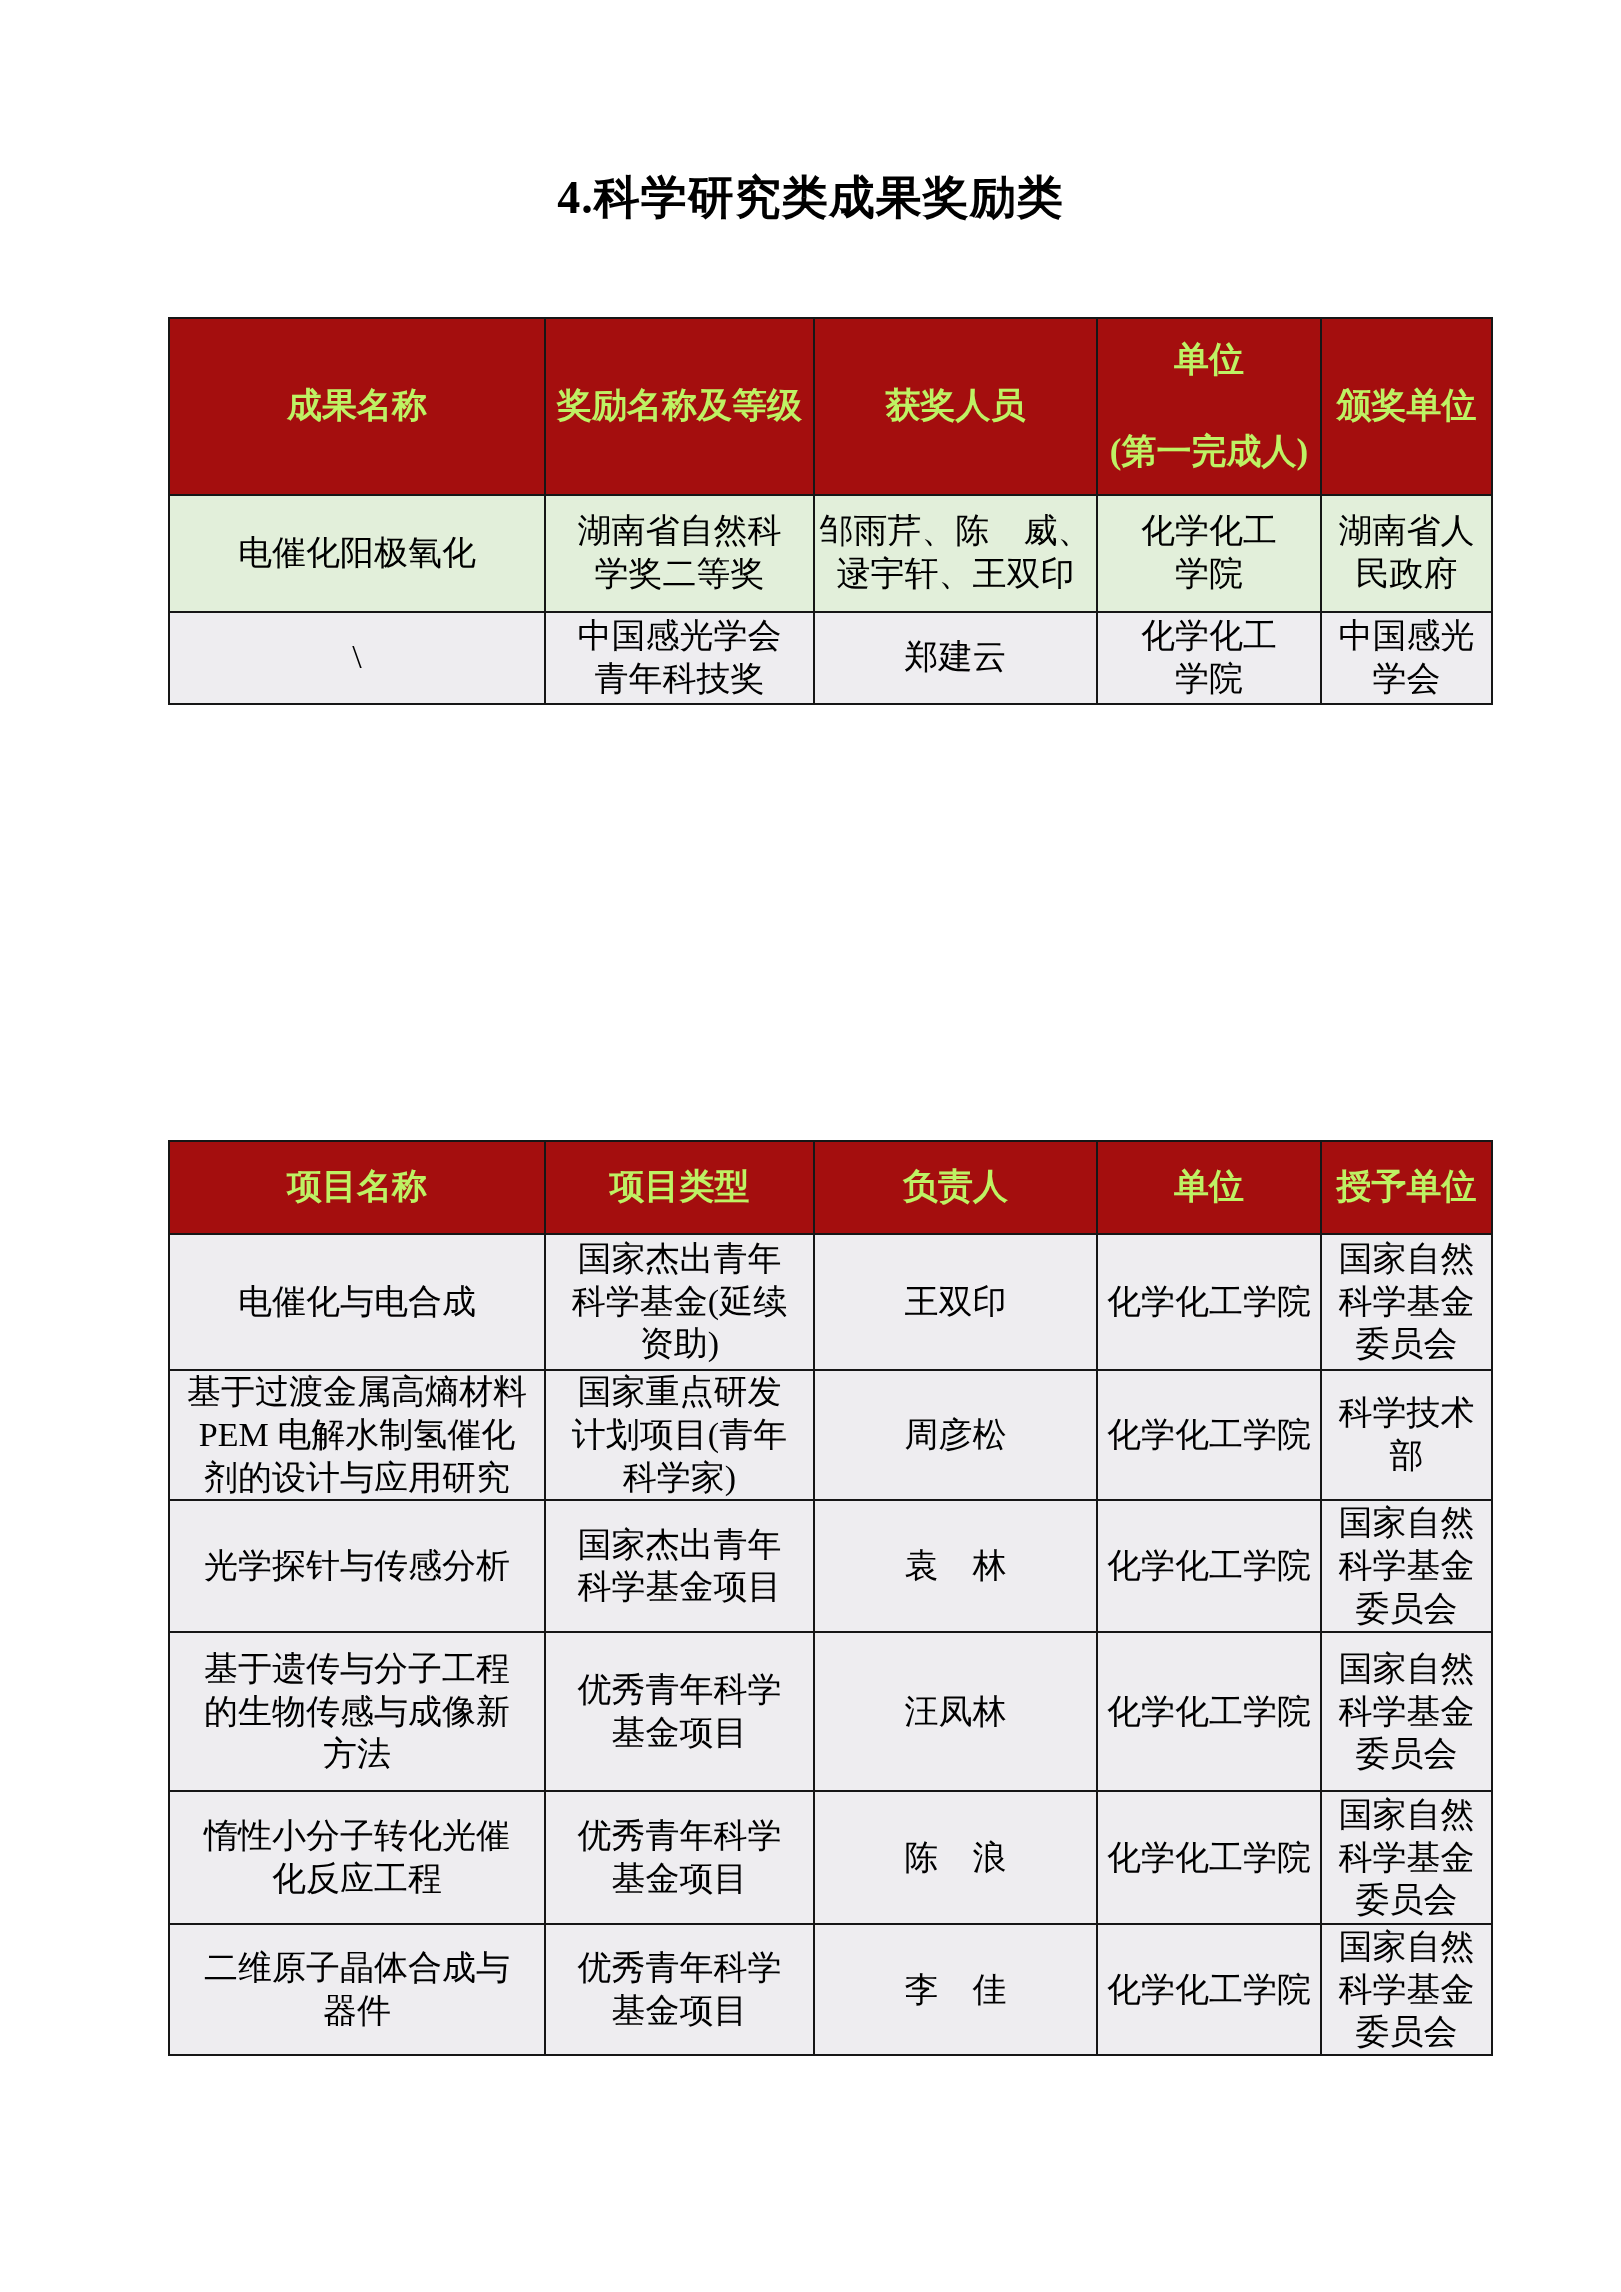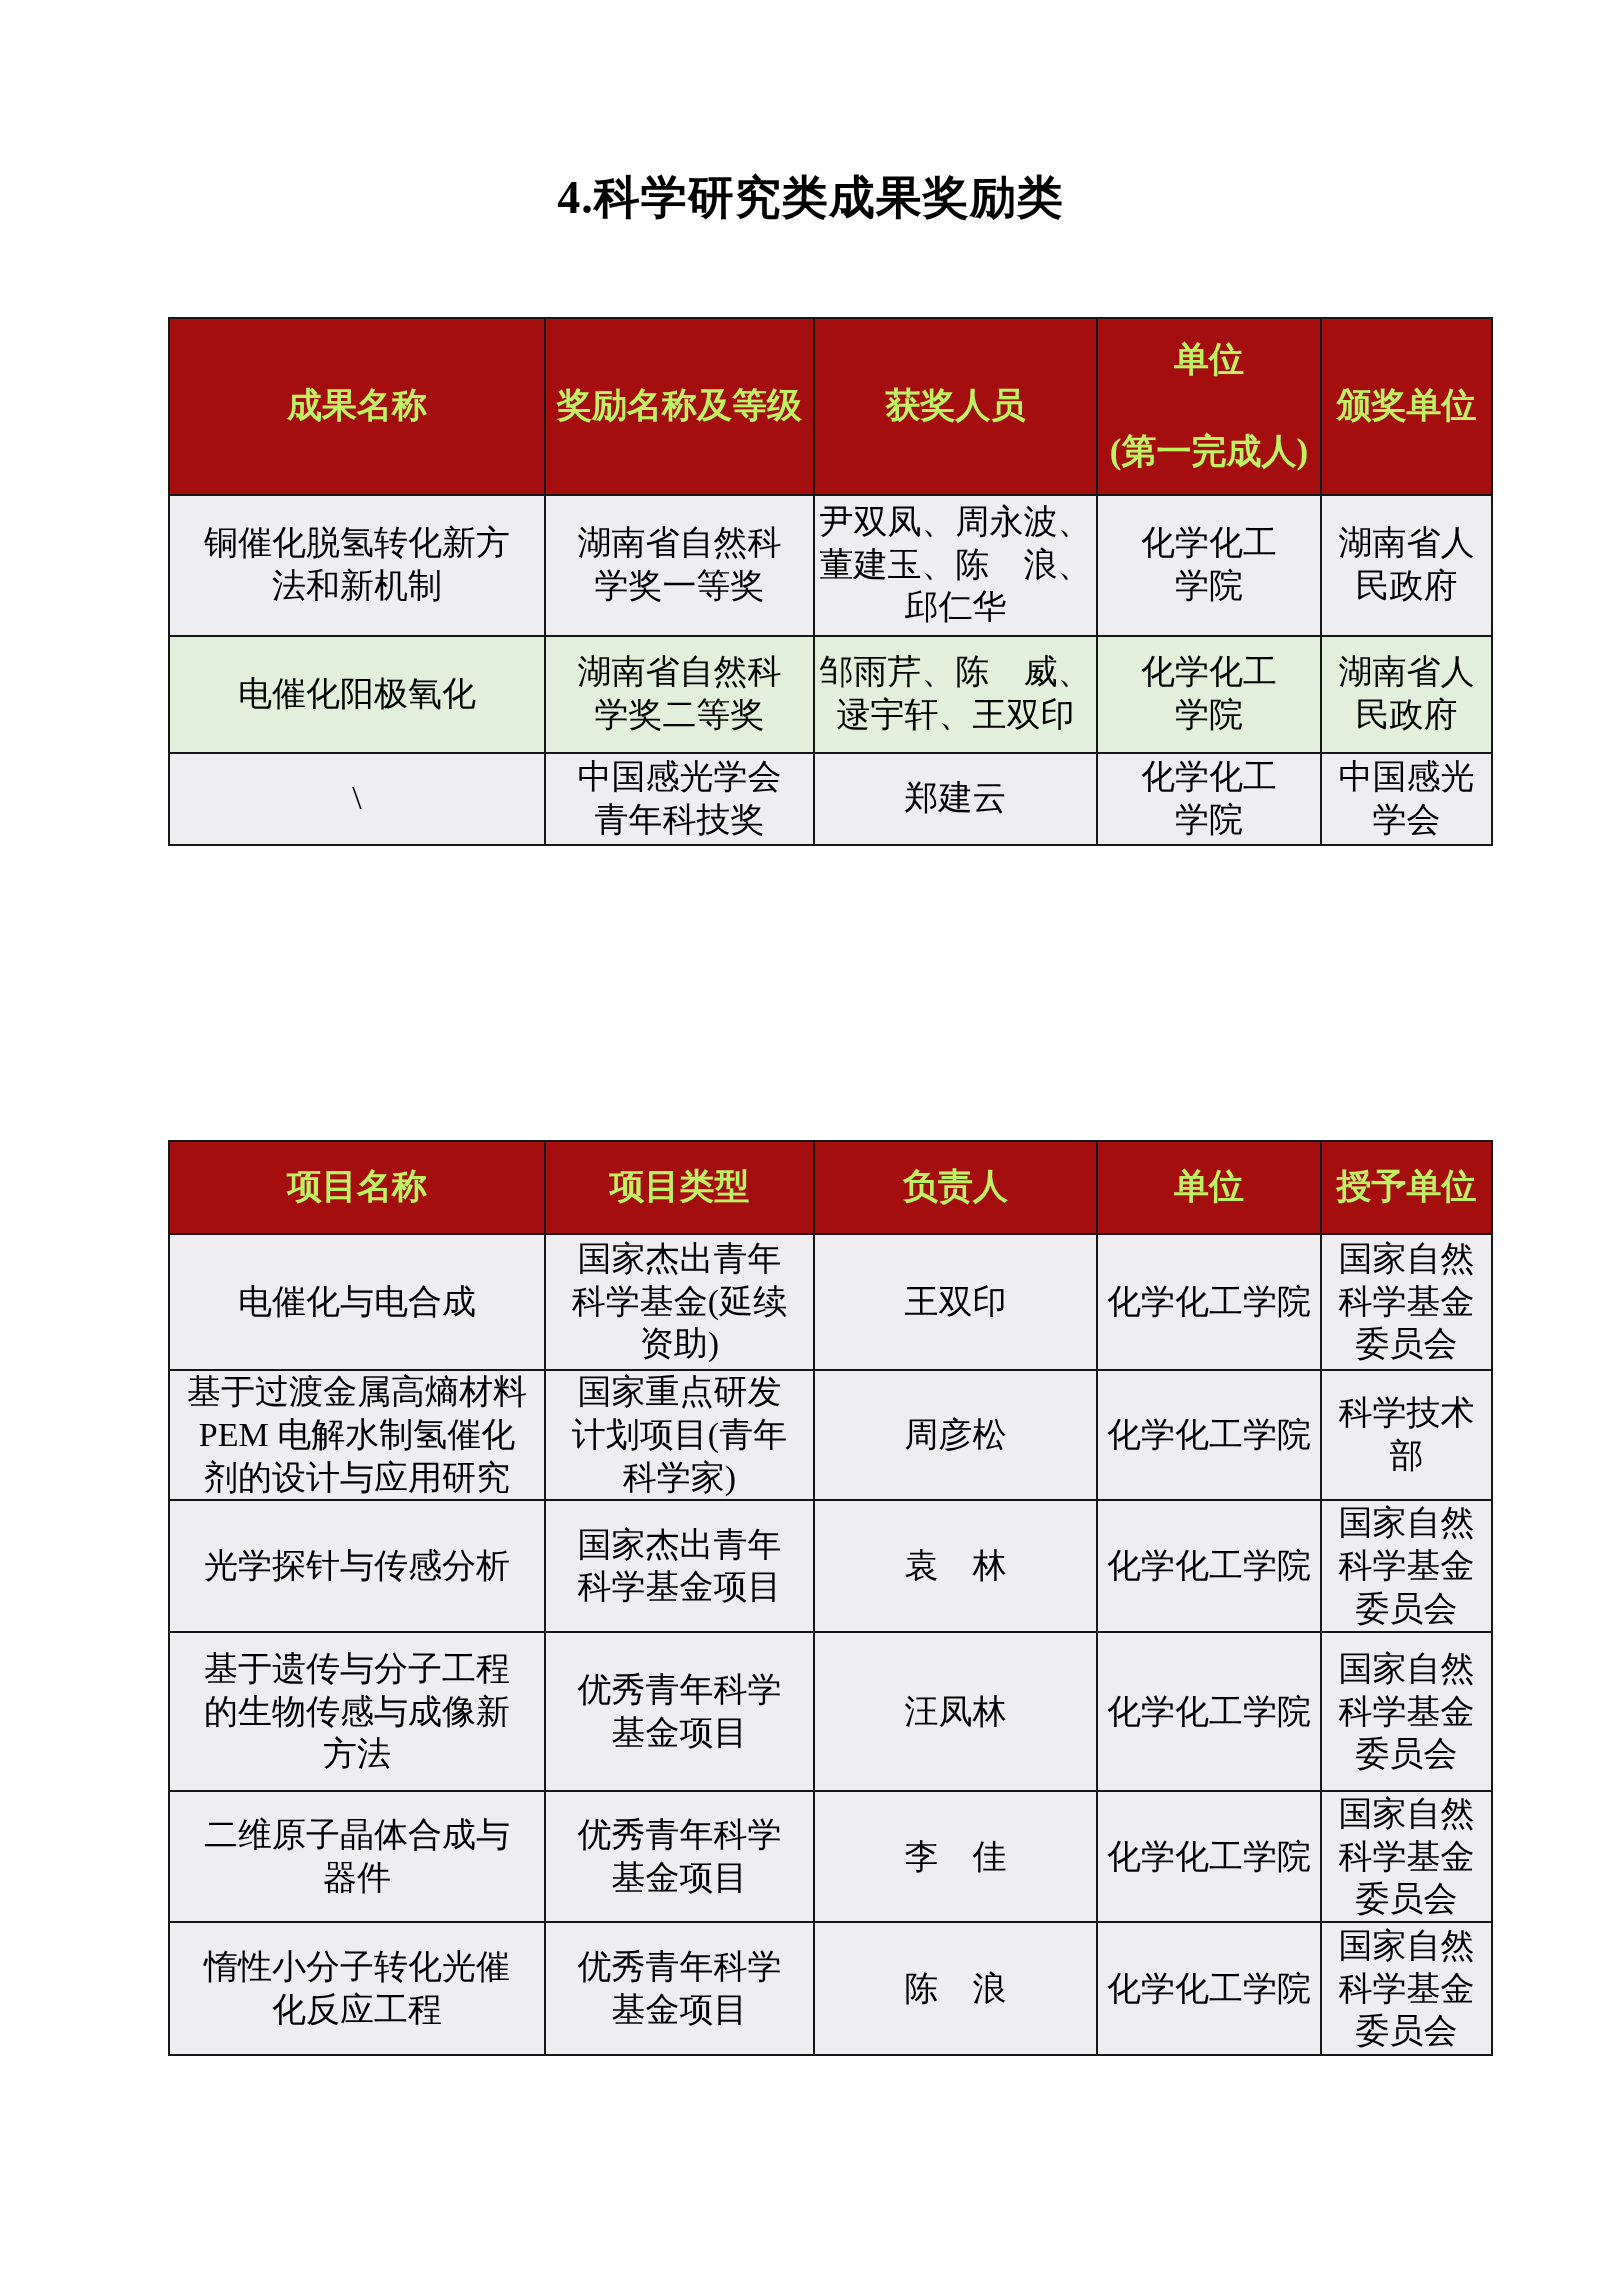--- a/index.html
+++ b/index.html
@@ -60,33 +60,20 @@
         <th>成果名称</th>
         <th>奖励名称及等级</th>
         <th>获奖人员</th>
         <th>单位
 
 (第一完成人)</th>
         <th>颁奖单位</th>
       </tr>
     </thead>
     <tbody>
-      <tr style="height:141px">
-        <td>铜催化脱氢转化新方
-法和新机制</td>
-        <td>湖南省自然科
-学奖一等奖</td>
-        <td>尹双凤、周永波、
-董建玉、陈　浪、
-邱仁华</td>
-        <td>化学化工
-学院</td>
-        <td>湖南省人
-民政府</td>
-      </tr>
       <tr style="height:117px" class="row-green">
         <td>电催化阳极氧化</td>
         <td>湖南省自然科
 学奖二等奖</td>
         <td>邹雨芹、陈　威、
 逯宇轩、王双印</td>
         <td>化学化工
 学院</td>
         <td>湖南省人
 民政府</td>
@@ -161,37 +148,37 @@
 的生物传感与成像新
 方法</td>
         <td>优秀青年科学
 基金项目</td>
         <td>汪凤林</td>
         <td>化学化工学院</td>
         <td>国家自然
 科学基金
 委员会</td>
       </tr>
+      <tr style="height:133px">
+        <td>惰性小分子转化光催
+化反应工程</td>
+        <td>优秀青年科学
+基金项目</td>
+        <td>陈　浪</td>
+        <td>化学化工学院</td>
+        <td>国家自然
+科学基金
+委员会</td>
+      </tr>
       <tr style="height:131px">
         <td>二维原子晶体合成与
 器件</td>
         <td>优秀青年科学
 基金项目</td>
         <td>李　佳</td>
-        <td>化学化工学院</td>
-        <td>国家自然
-科学基金
-委员会</td>
-      </tr>
-      <tr style="height:133px">
-        <td>惰性小分子转化光催
-化反应工程</td>
-        <td>优秀青年科学
-基金项目</td>
-        <td>陈　浪</td>
         <td>化学化工学院</td>
         <td>国家自然
 科学基金
 委员会</td>
       </tr>
     </tbody>
   </table>
 
 </div>
 

